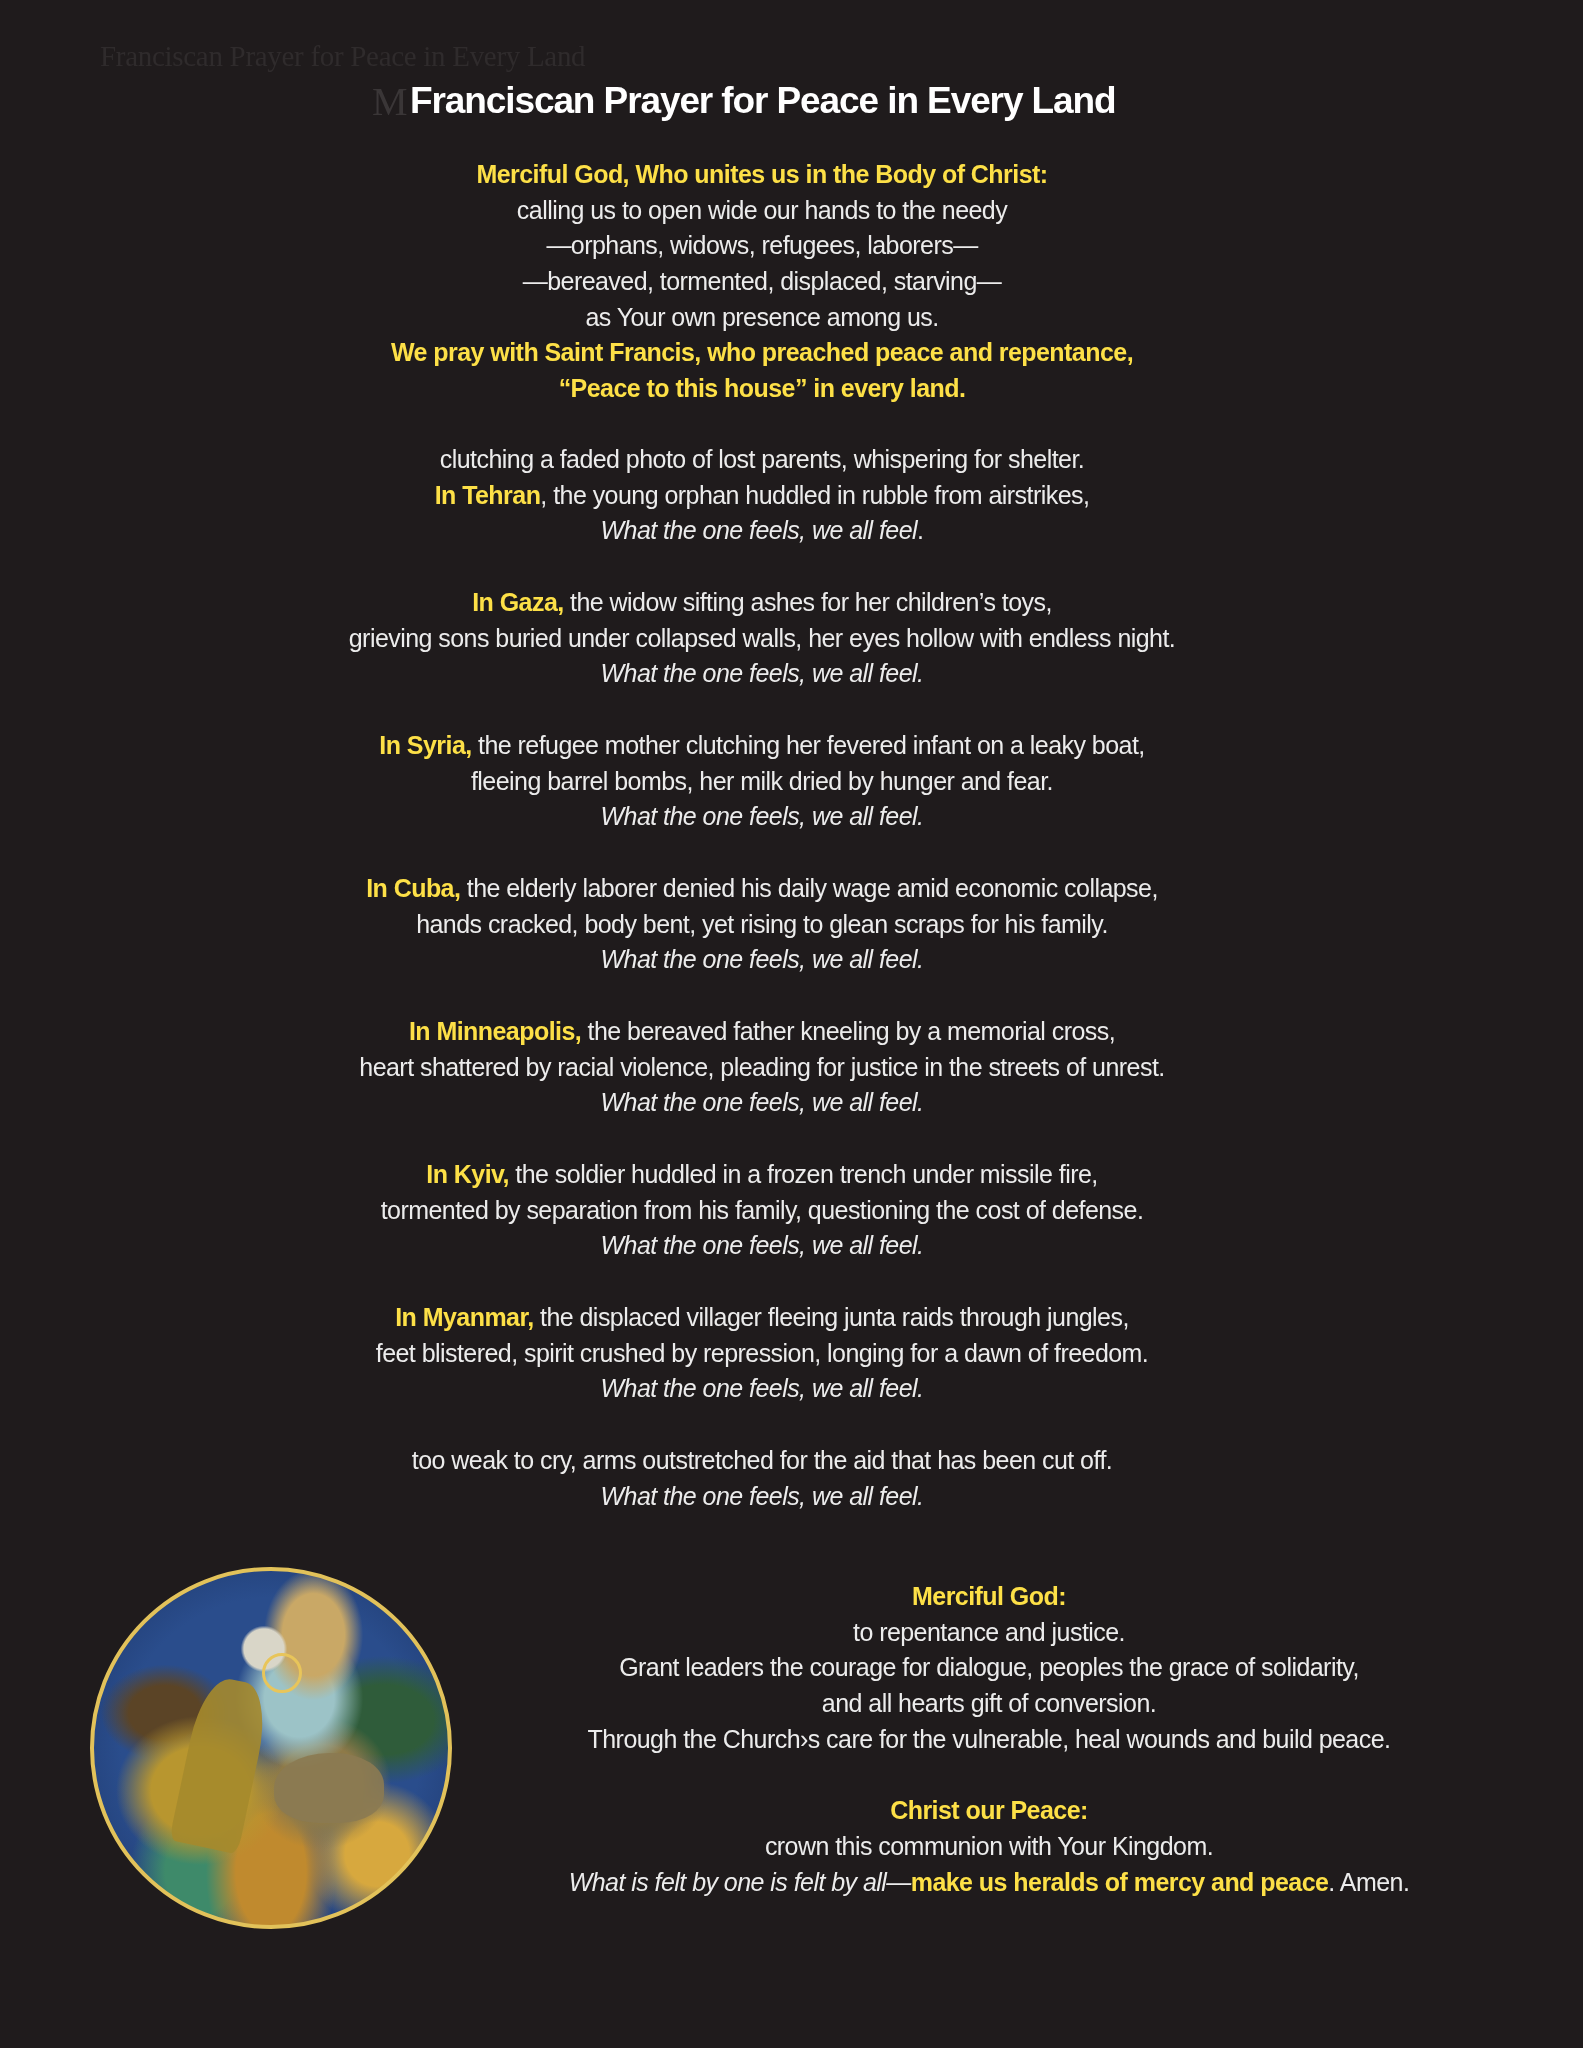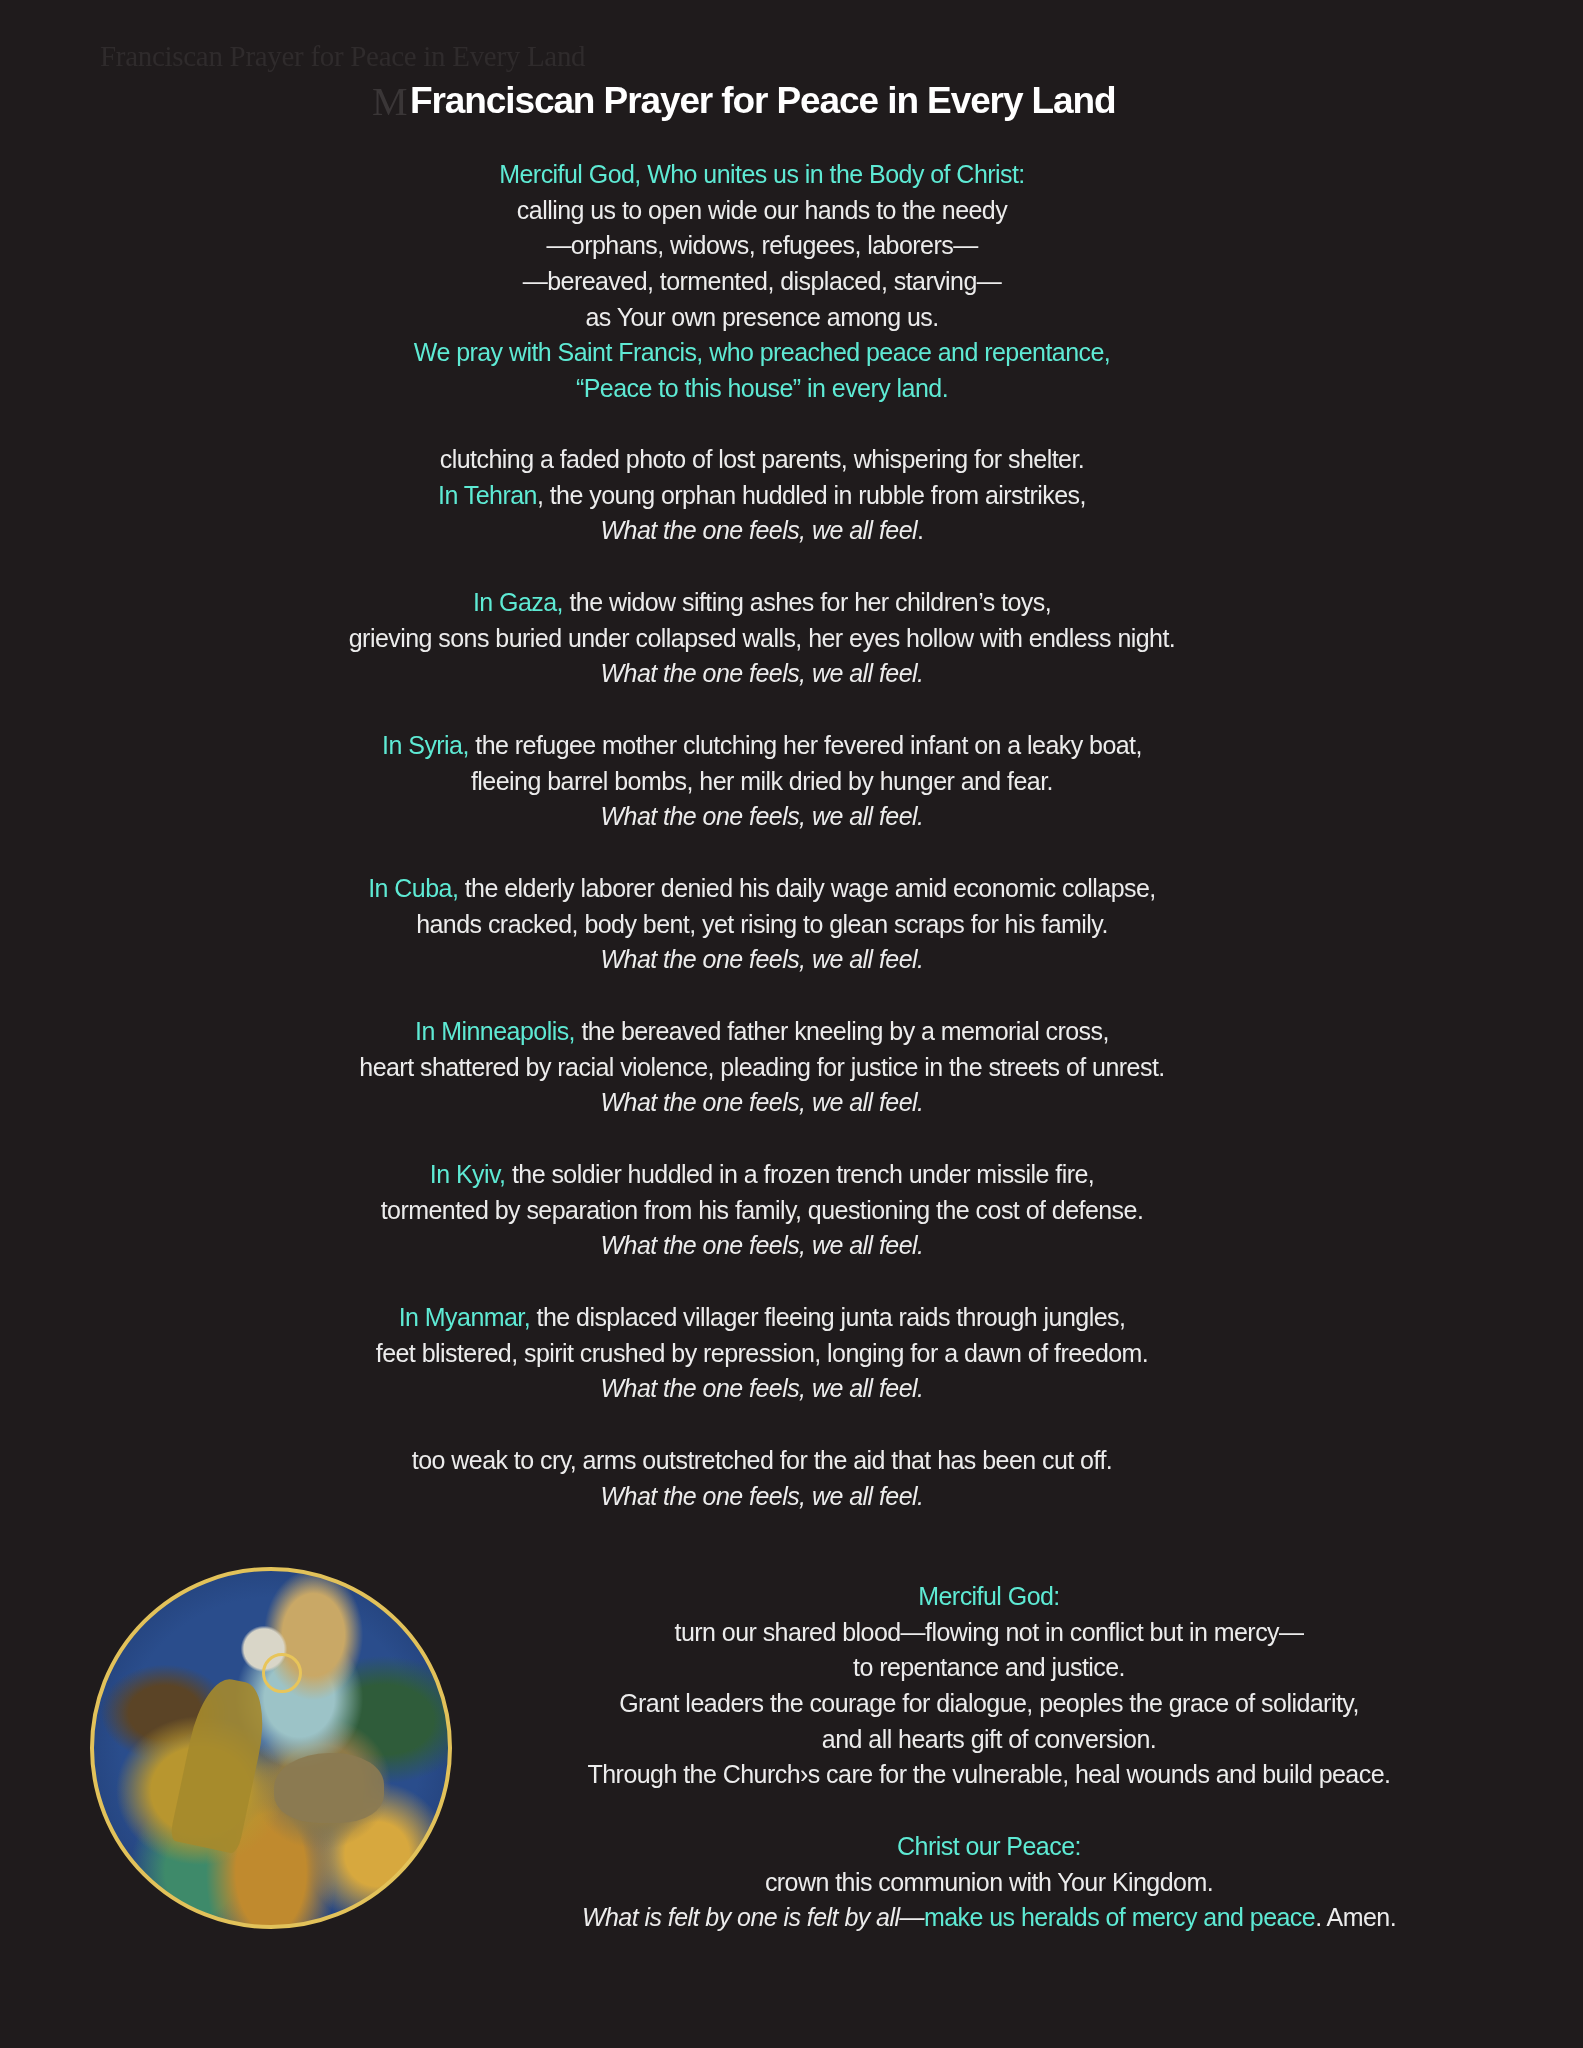--- a/index.html
+++ b/index.html
@@ -52,21 +52,21 @@
     width: 1200px;
     text-align: center;
   }
   .line {
     height: 35.7px;
     line-height: 35.7px;
     font-size: 25px;
     white-space: nowrap;
     letter-spacing: -0.55px;
   }
-  .b { font-weight: normal; color: #5eead4; }
+  .b { font-weight: bold; color: #fde047; }
   .i { font-style: italic; }
   .intro { top: 157px; }
   .stanza { position: absolute; left: 162px; width: 1200px; text-align: center; }
   .closing {
     position: absolute;
     left: 489px;
     top: 1579px;
     width: 1000px;
     text-align: center;
   }
@@ -191,21 +191,20 @@
 </div>
 
 <div class="medallion">
   <div class="friar"></div>
   <div class="halo"></div>
   <div class="wolf"></div>
 </div>
 
 <div class="closing">
   <div class="line b">Merciful God:</div>
-  <div class="line">turn our shared blood—flowing not in conflict but in mercy—</div>
   <div class="line">to repentance and justice.</div>
   <div class="line">Grant leaders the courage for dialogue, peoples the grace of solidarity,</div>
   <div class="line">and all hearts gift of conversion.</div>
   <div class="line">Through the Church›s care for the vulnerable, heal wounds and build peace.</div>
   <div class="gap"></div>
   <div class="line b">Christ our Peace:</div>
   <div class="line">crown this communion with Your Kingdom.</div>
   <div class="line"><span class="i">What is felt by one is felt by all—</span><span class="b">make us heralds of mercy and peace</span><span>. Amen.</span></div>
 </div>
 

